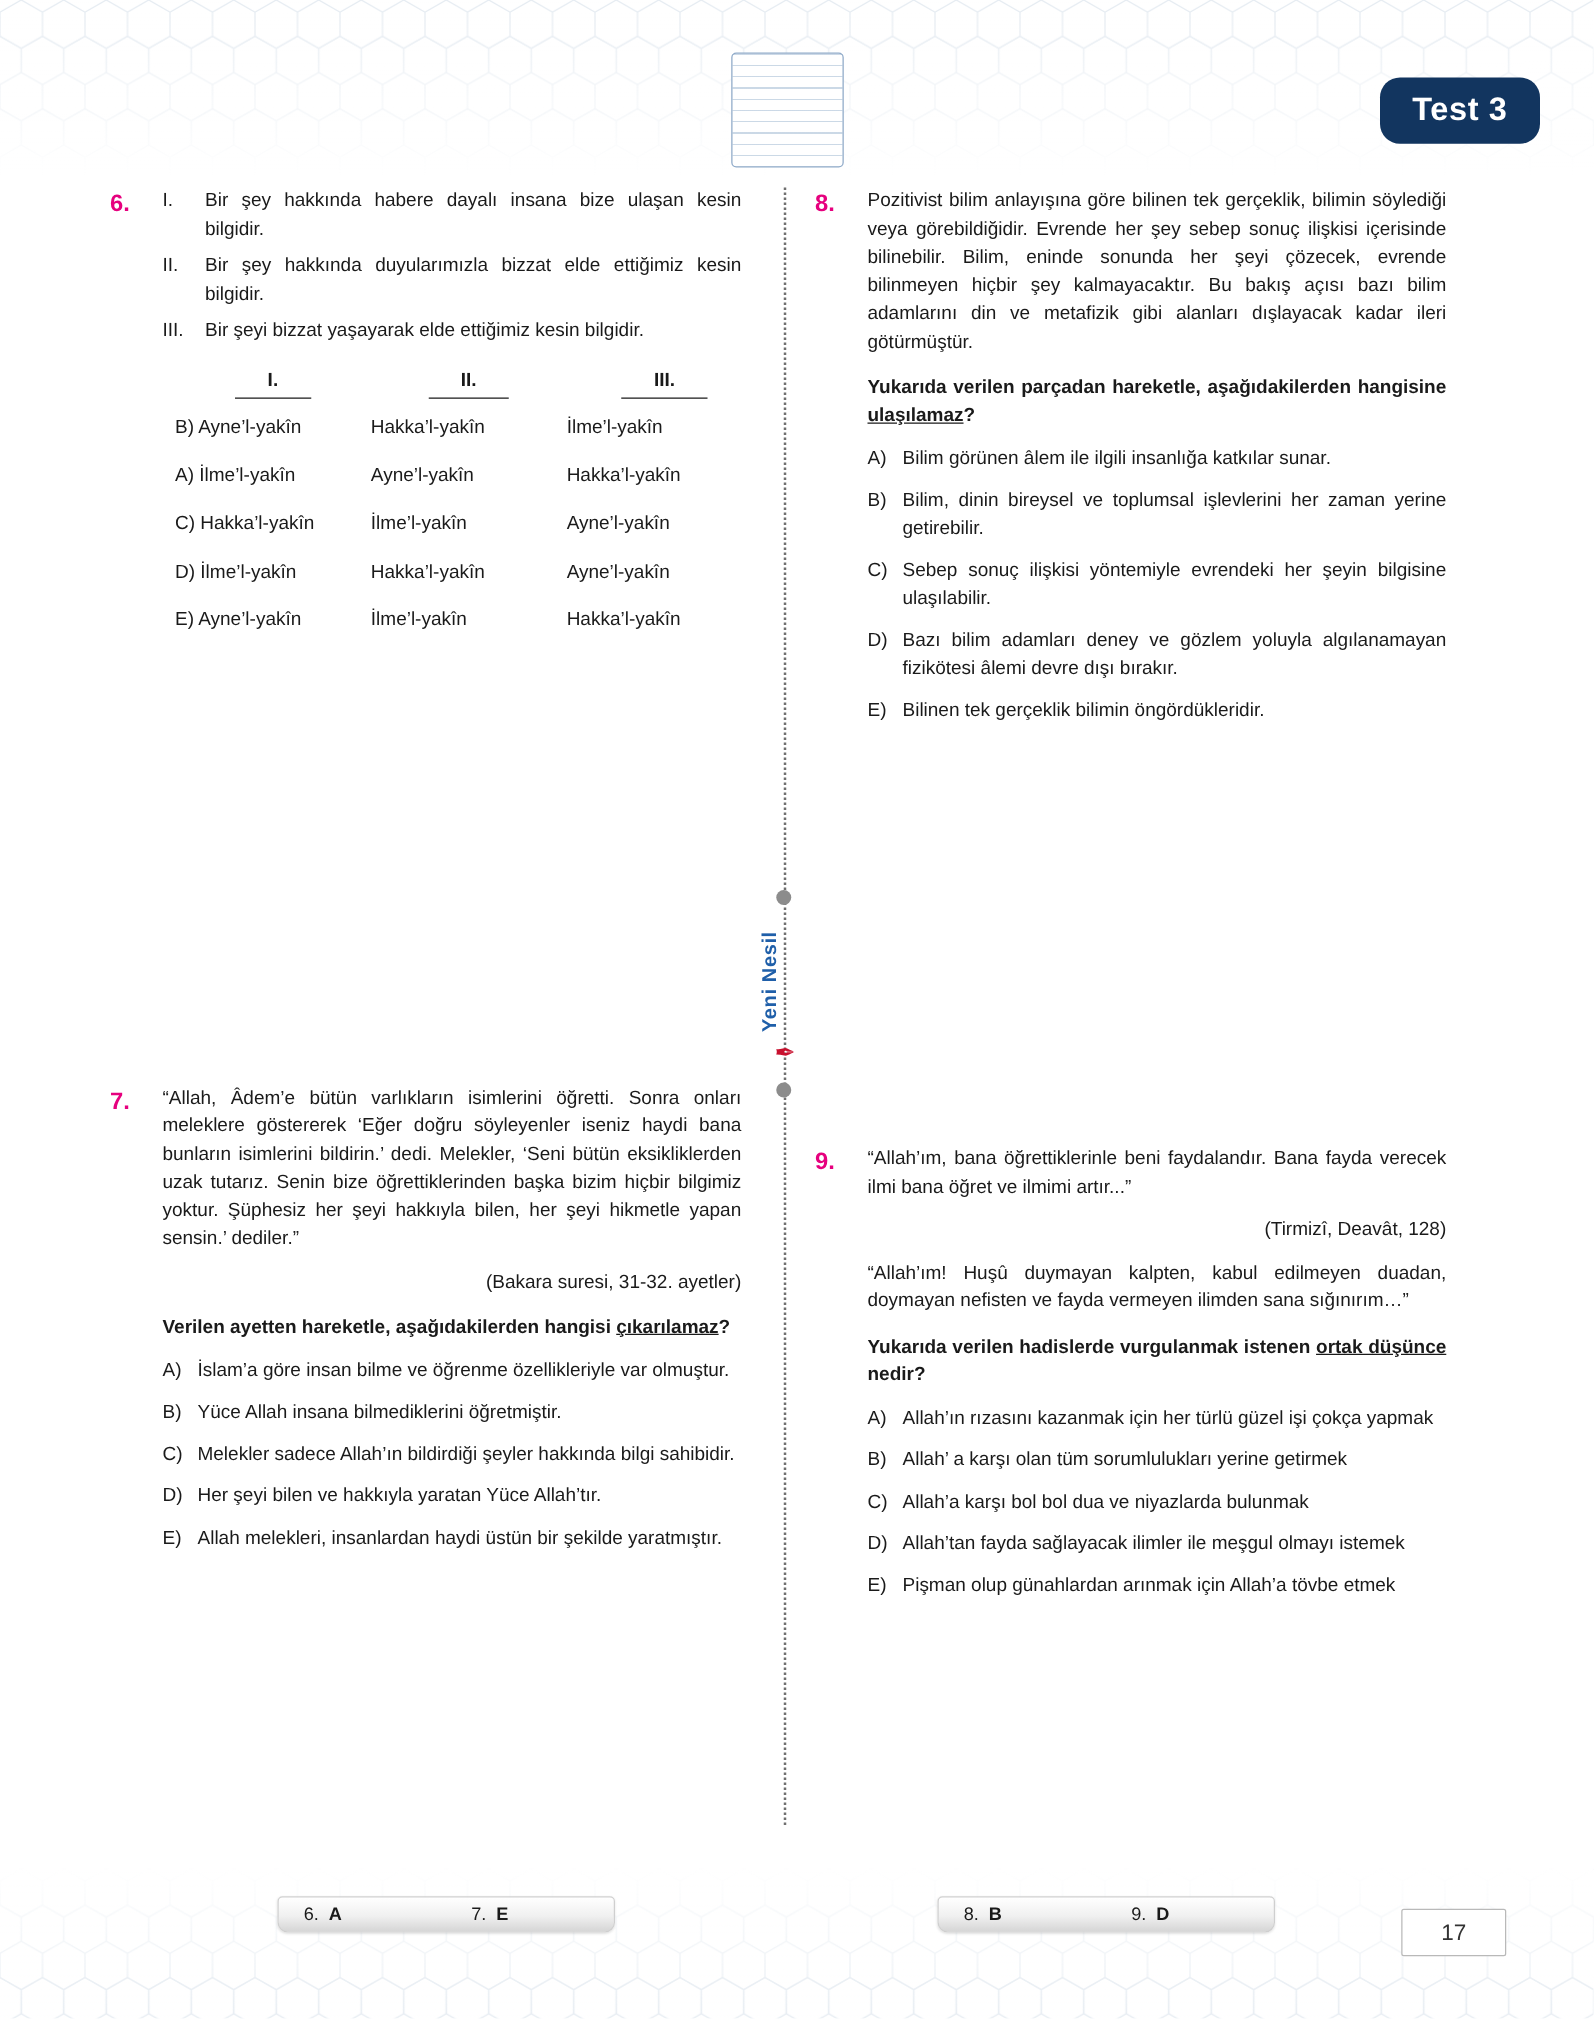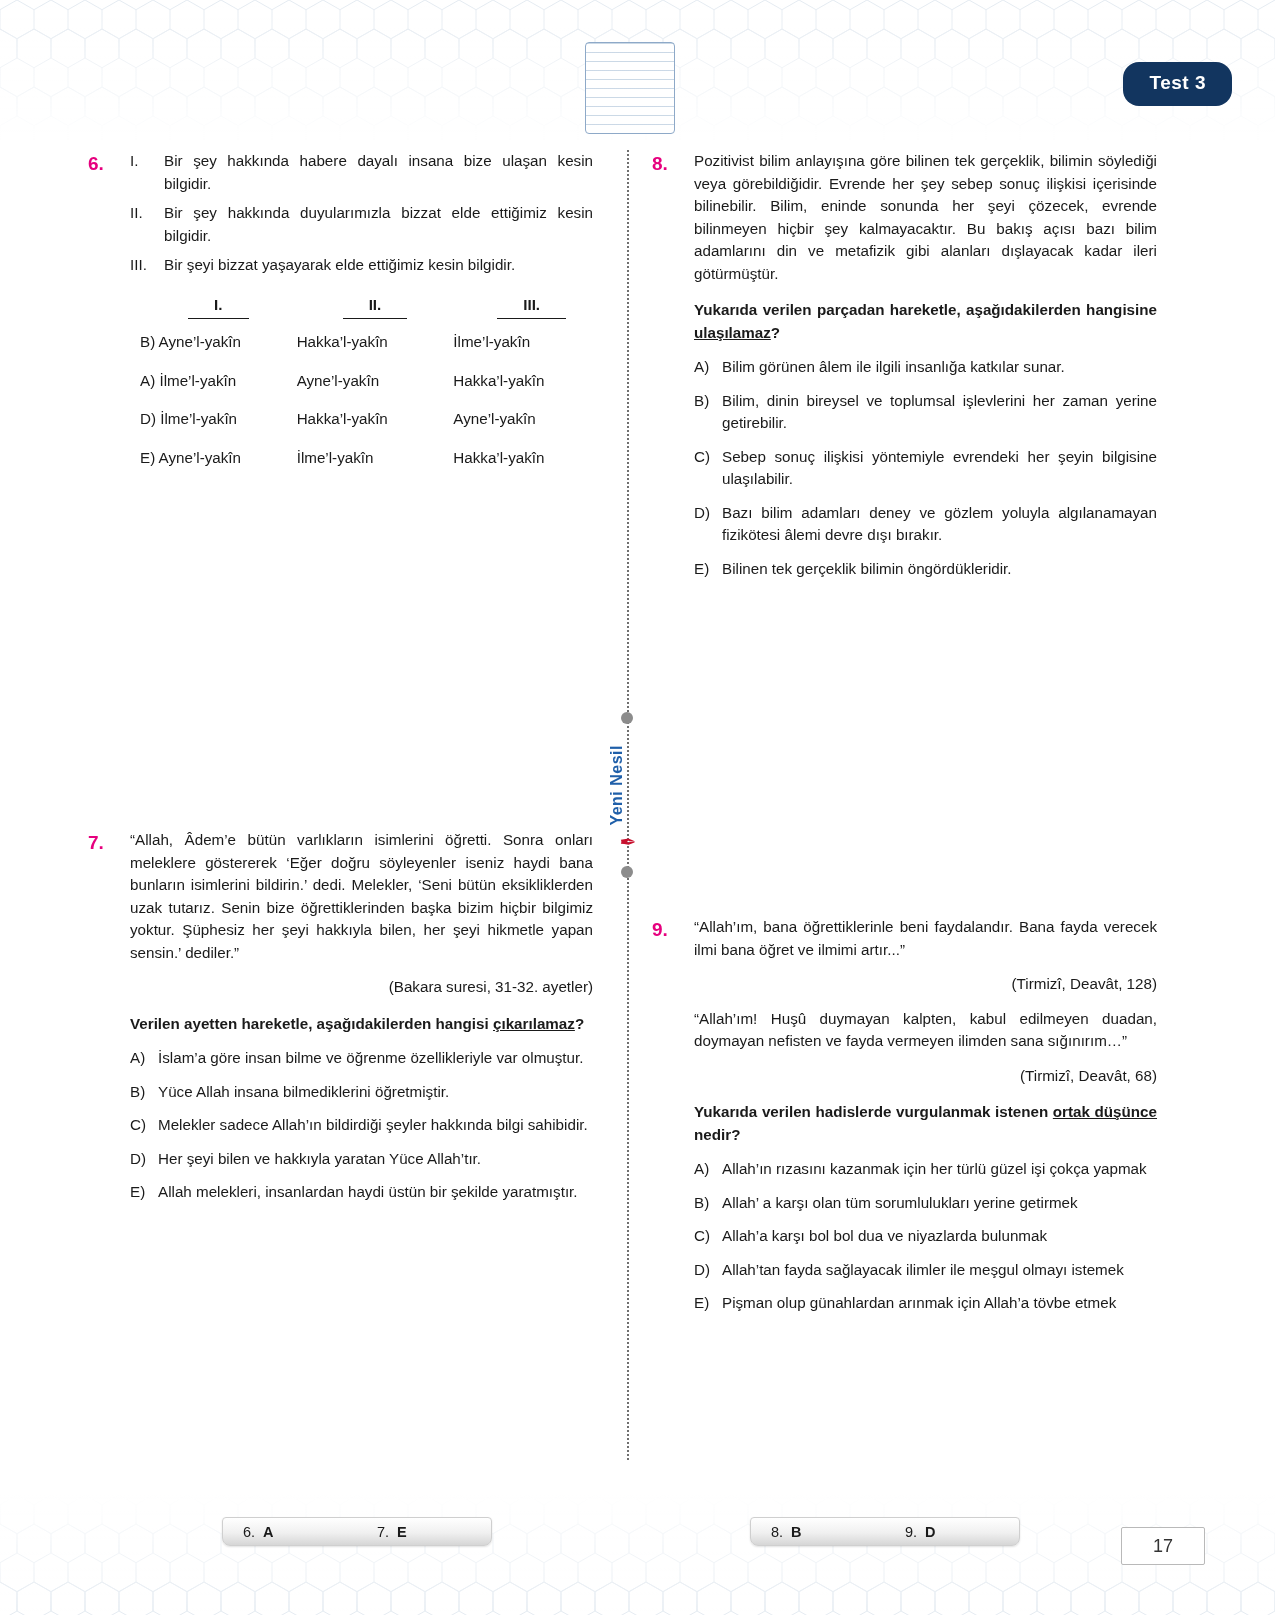--- a/index.html
+++ b/index.html
@@ -27,21 +27,21 @@
   .hex-top { top: 0; height: 140px; }
   .hex-bottom { bottom: 0; height: 120px; }
 
   
   .test-badge {
     position: absolute;
     top: 62px;
     right: 43px;
     background: #12355f;
     color: #ffffff;
-    font-size: 19px;
+    font-size: 26px;
     font-weight: bold;
     letter-spacing: .5px;
     padding: 10px 26px 12px 26px;
     border-radius: 16px;
     font-family: "Liberation Sans", sans-serif;
     z-index: 5;
   }
 
   
   .corner-box {
@@ -337,20 +337,25 @@
               <td class="first"><span>B)</span> <span>Ayne’l-yakîn</span></td>
               <td><span>Hakka’l-yakîn</span></td>
               <td><span>İlme’l-yakîn</span></td>
             </tr>
             <tr>
               <td class="first"><span>A)</span> <span>İlme’l-yakîn</span></td>
               <td><span>Ayne’l-yakîn</span></td>
               <td><span>Hakka’l-yakîn</span></td>
             </tr>
             <tr>
+              <td class="first"><span>C)</span> <span>Hakka’l-yakîn</span></td>
+              <td><span>İlme’l-yakîn</span></td>
+              <td><span>Ayne’l-yakîn</span></td>
+            </tr>
+            <tr>
               <td class="first"><span>D)</span> <span>İlme’l-yakîn</span></td>
               <td><span>Hakka’l-yakîn</span></td>
               <td><span>Ayne’l-yakîn</span></td>
             </tr>
             <tr>
               <td class="first"><span>E)</span> <span>Ayne’l-yakîn</span></td>
               <td><span>İlme’l-yakîn</span></td>
               <td><span>Hakka’l-yakîn</span></td>
             </tr>
           </tbody>
@@ -420,21 +425,20 @@
         </div>
       </div>
     </div>
 
     <div class="q" style="margin-top: 336px;">
       <div class="qnum">9.</div>
       <div class="qbody">
         <p class="para">“Allah’ım, bana öğrettiklerinle beni faydalandır. Bana fayda verecek ilmi bana öğret ve ilmimi artır...”</p>
         <p class="source">(Tirmizî, Deavât, 128)</p>
         <p class="para">“Allah’ım! Huşû duymayan kalpten, kabul edilmeyen duadan, doymayan nefisten ve fayda vermeyen ilimden sana sığınırım…”</p>
-        <p class="source">(Tirmizî, Deavât, 68)</p>
         <div class="stem"><span>Yukarıda verilen hadislerde vurgulanmak istenen </span><u>ortak düşünce</u><span> nedir?</span></div>
 
         <div class="opt-row">
           <div class="opt-letter">A)</div>
           <div class="opt-text">Allah’ın rızasını kazanmak için her türlü güzel işi çokça yapmak</div>
         </div>
         <div class="opt-row">
           <div class="opt-letter">B)</div>
           <div class="opt-text">Allah’ a karşı olan tüm sorumlulukları yerine getirmek</div>
         </div>

